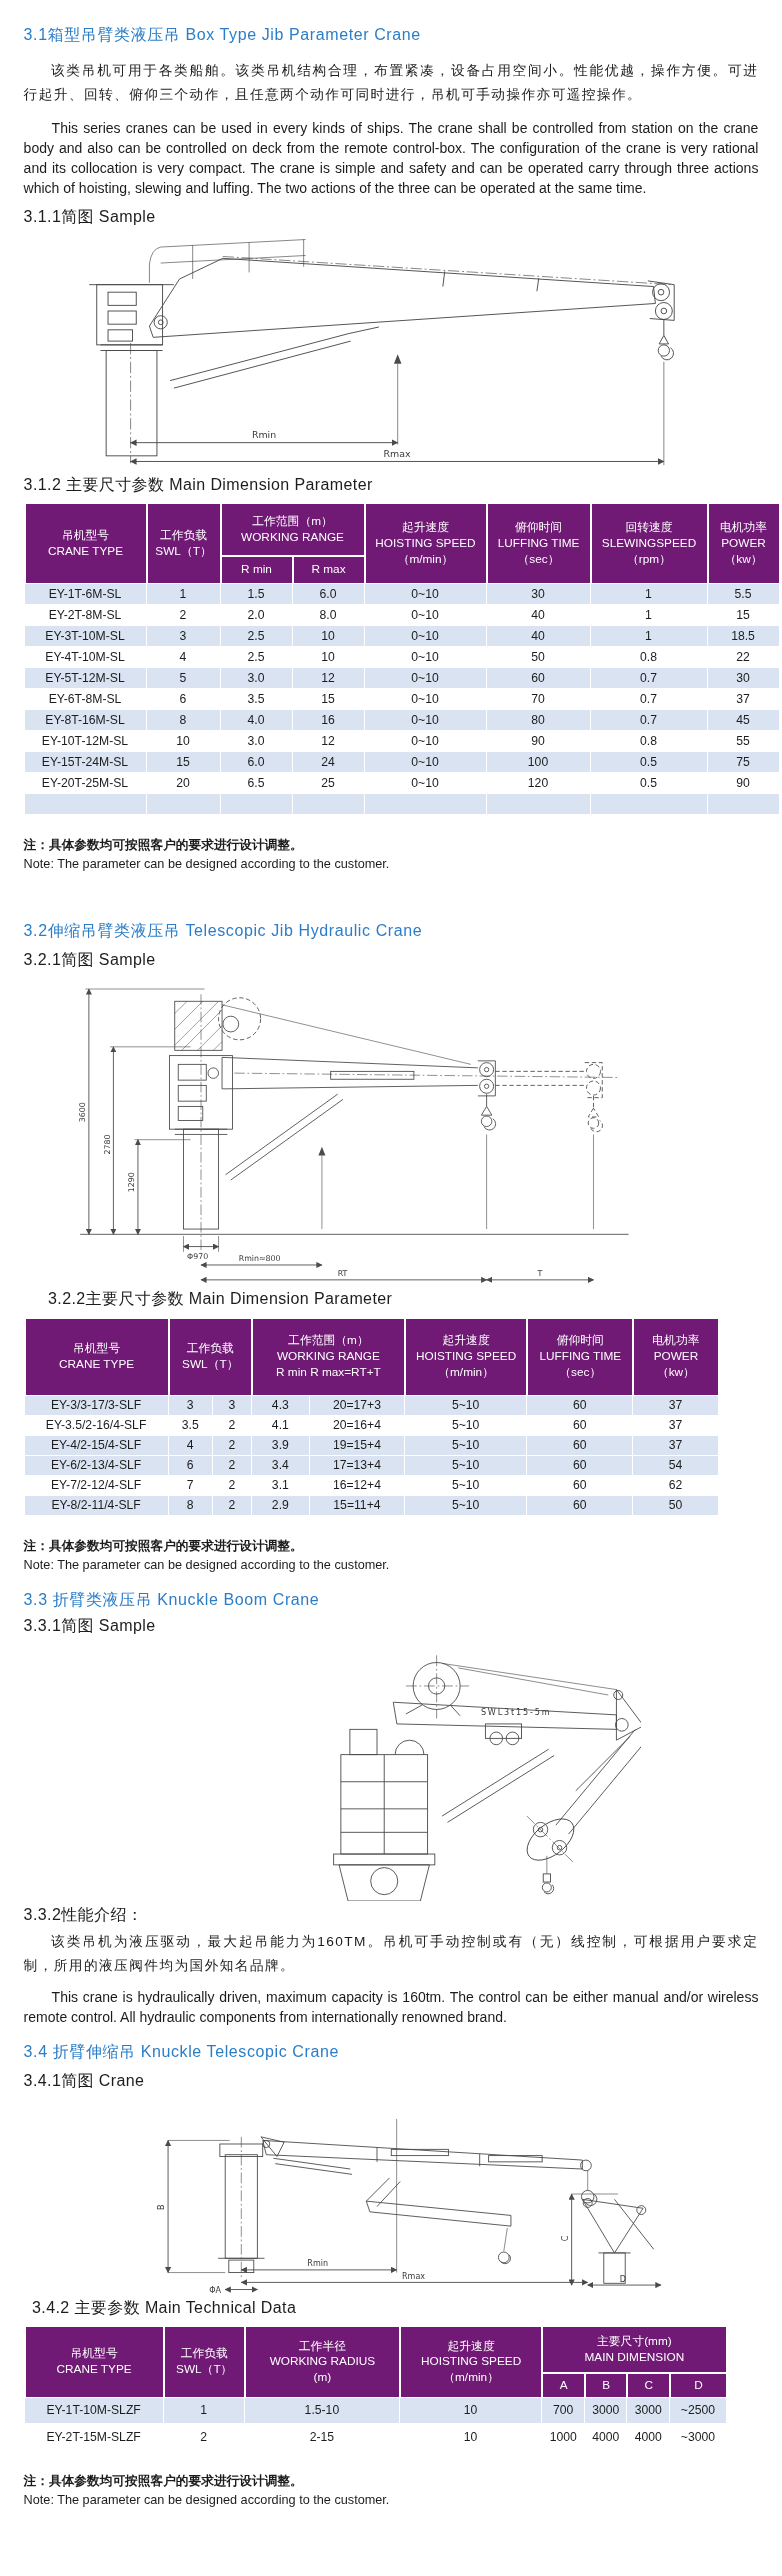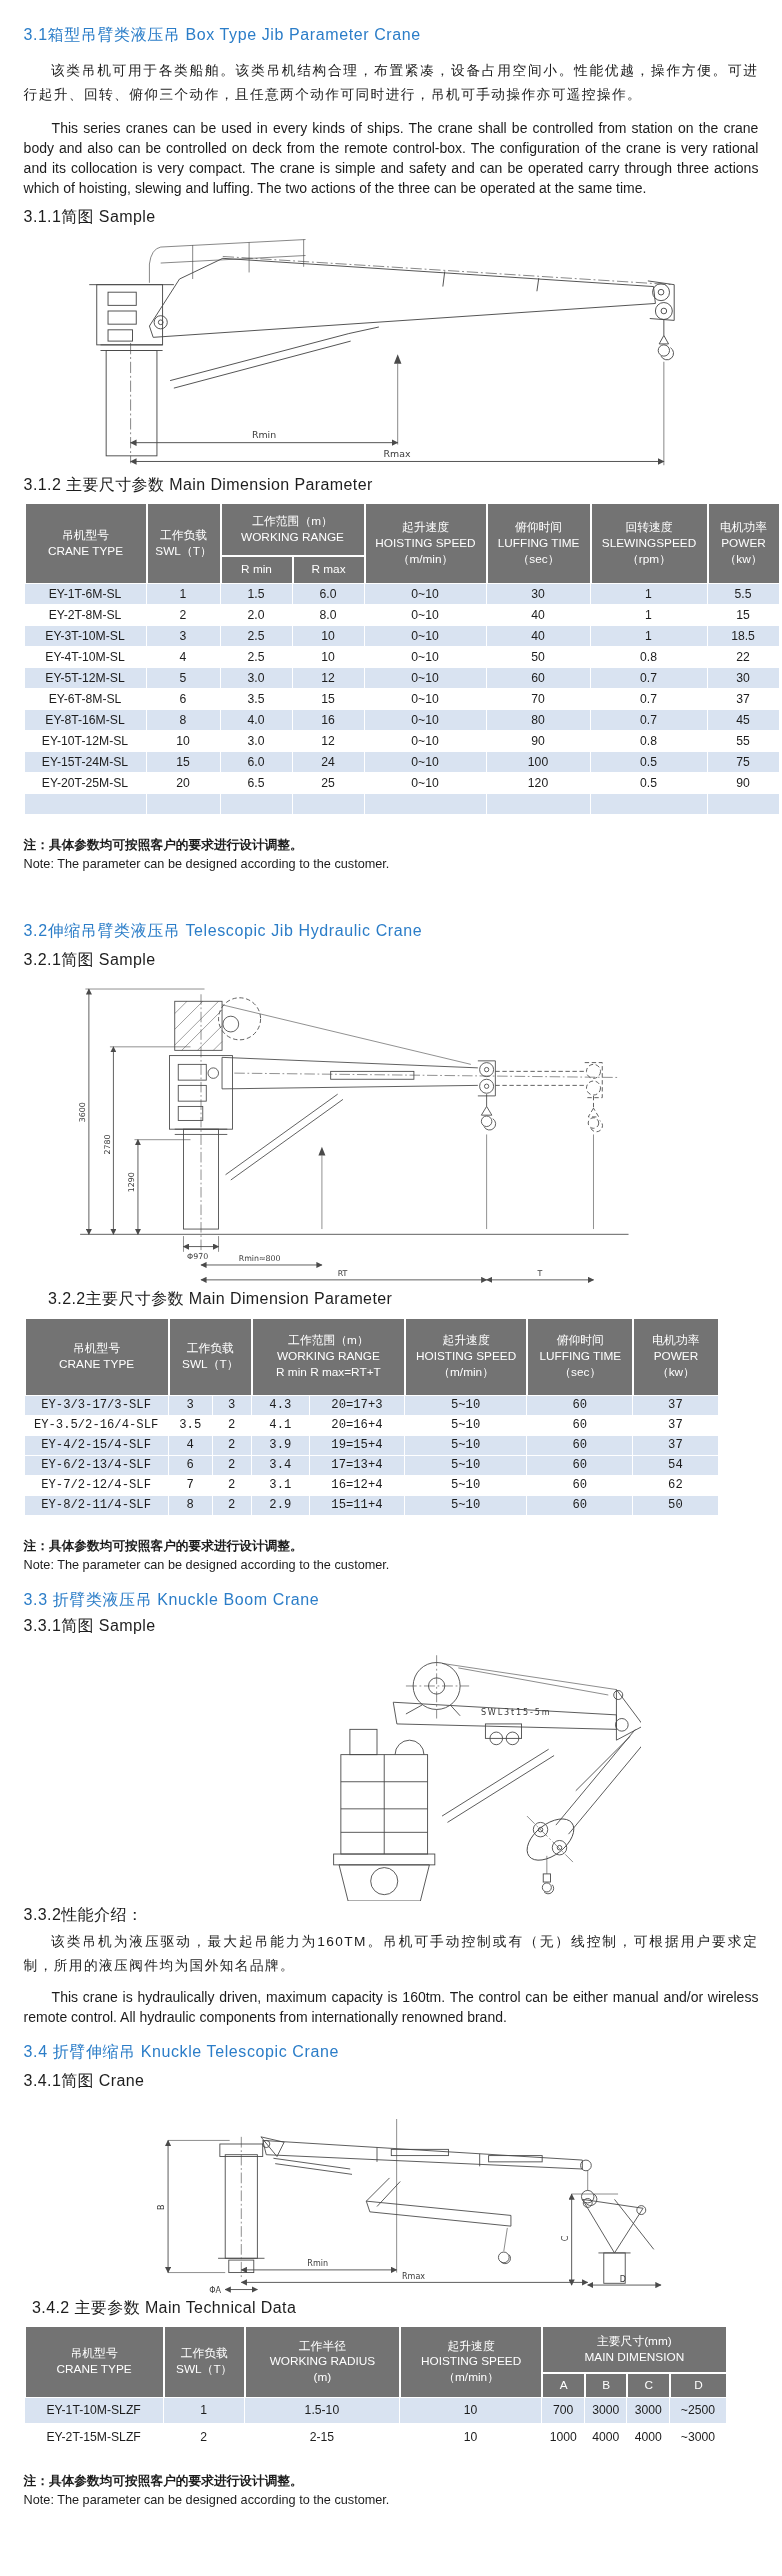--- a/index.html
+++ b/index.html
@@ -21,34 +21,34 @@
   .thin{stroke-width:.7;}
   .cl{stroke-dasharray:12 3 2 3;stroke-width:.7;}
   .dsh{stroke-dasharray:5 3;}
   .hatch{stroke-width:.6;}
   svg text{font-family:"DejaVu Sans",sans-serif;fill:#3a3a3a;stroke:none;}
   .dimtxt{font-size:10px;}
   .dimtxt-sm{font-size:9px;}
   
   table.ptable{border-collapse:separate;border-spacing:0;table-layout:fixed;margin-left:24.5px;}
   table.ptable th{
-    background:#737373;color:#ffffff;font-weight:400;font-size:11.8px;line-height:1.32;
+    background:#701a75;color:#ffffff;font-weight:400;font-size:11.8px;line-height:1.32;
     text-align:center;vertical-align:middle;white-space:pre-line;
     border:0.9px solid #ffffff;padding:1.9px 0.9px;
   }
   table.ptable td{
     font-size:12.2px;color:#1d1d1d;text-align:center;vertical-align:middle;
     padding:0 1.9px;border-right:1.9px solid #ffffff;border-bottom:0.9px solid #ffffff;
     overflow:hidden;white-space:nowrap;
   }
   table.ptable tr.alt td{background:#d9e3f1;}
   .t1{width:754px;} .t1 td{height:20px;}
   .t1 thead tr:first-child th.grp{height:47px;}
   .t1 thead tr:last-child th{height:22.6px;}
-  .t2{width:694px;} .t2 td{height:19px;font-family:Liberation Mono, monospace;} .t2 thead th{height:72px;}
+  .t2{width:694px;} .t2 td{height:19px;} .t2 thead th{height:72px;}
   .t3{width:702px;} .t3 td{height:25.4px;}
   .t3 thead tr:first-child th{height:41px;}
   .t3 thead tr:last-child th{height:19px;}
   .note{margin:0 23.6px 0 23.6px;font-size:12.7px;line-height:19px;}
   .note-first{margin-top:21px;font-weight:bold;}
   .gap-lg{height:47px;} .gap-md{height:15px;}
 </style>
 </head>
 <body>
 

